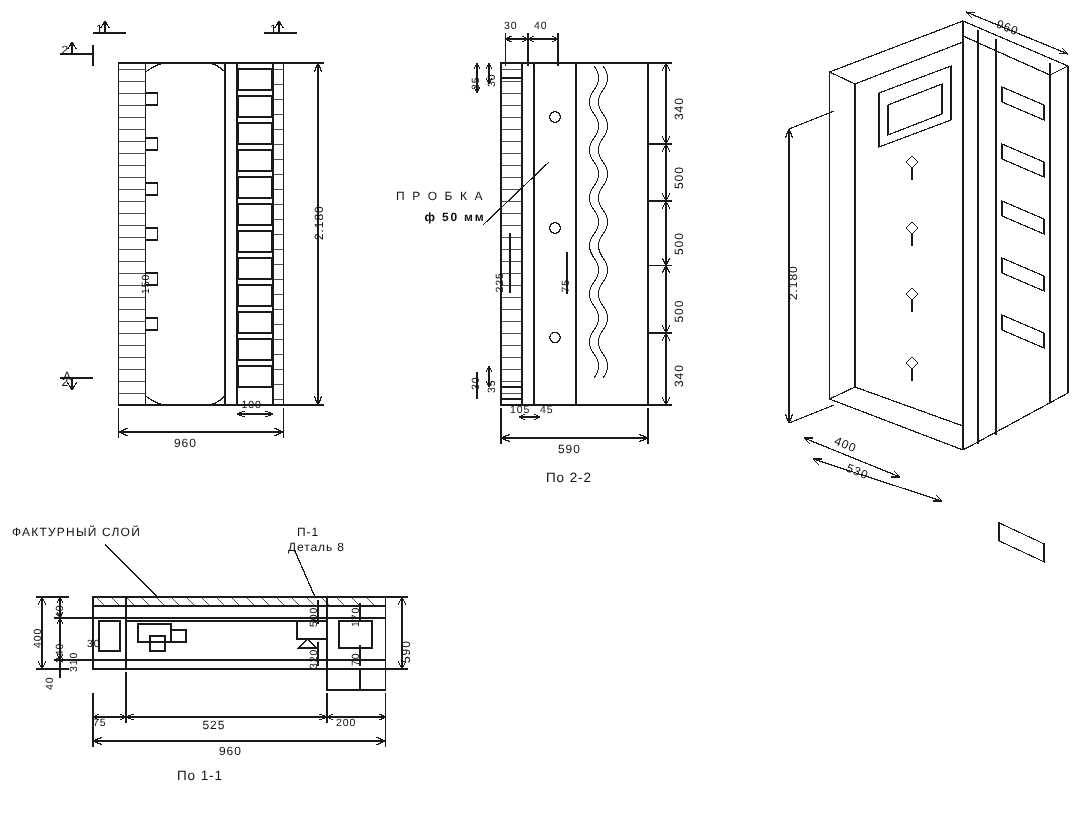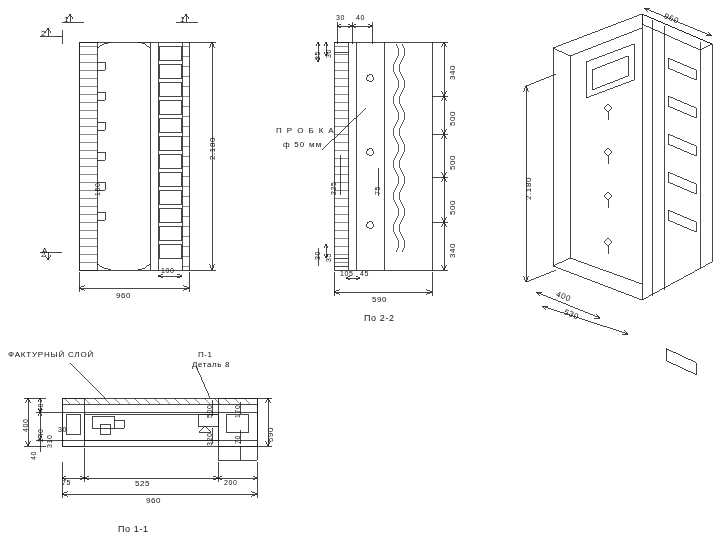--- a/index.html
+++ b/index.html
@@ -394,22 +394,22 @@
   <div class="lbl rot-b" style="left:448px;top:258px;">340</div>
   <div class="lbl sm rot-b" style="left:330px;top:195px;">225</div>
   <div class="lbl sm rot-b" style="left:374px;top:195px;">75</div>
   <div class="lbl sm rot-b" style="left:314px;top:260px;">30</div>
   <div class="lbl sm rot-b" style="left:325px;top:262px;">35</div>
   <div class="lbl sm" style="left:340px;top:270px;">105</div>
   <div class="lbl sm" style="left:360px;top:270px;">45</div>
   <div class="lbl" style="left:372px;top:295px;">590</div>
   <div class="lbl lg" style="left:364px;top:313px;">По 2-2</div>
 
-  <div class="lbl" style="left:276px;top:126px;letter-spacing:1.4px;">П Р О Б К А</div>
-  <div class="lbl" style="left:283px;top:140px;letter-spacing:1.2px;">ф 50 мм</div>
+  <div class="lbl" style="left:264px;top:126px;letter-spacing:1.4px;">П Р О Б К А</div>
+  <div class="lbl" style="left:283px;top:140px;letter-spacing:1.2px;font-weight:bold;">ф 50 мм</div>
 
   <div class="lbl" style="left:664px;top:14px;transform:rotate(22deg);">960</div>
   <div class="lbl rot-b" style="left:524px;top:200px;">2.180</div>
   <div class="lbl" style="left:556px;top:292px;transform:rotate(22deg);">400</div>
   <div class="lbl" style="left:564px;top:310px;transform:rotate(22deg);">530</div>
 
   <div class="lbl" style="left:8px;top:350px;letter-spacing:.8px;text-align:right;">ФАКТУРНЫЙ СЛОЙ</div>
   <div class="lbl" style="left:198px;top:350px;">П-1</div>
   <div class="lbl" style="left:192px;top:360px;">Деталь 8</div>
 
@@ -421,15 +421,15 @@
   <div class="lbl sm" style="left:58px;top:426px;">30</div>
   <div class="lbl sm" style="left:62px;top:479px;">75</div>
   <div class="lbl" style="left:135px;top:479px;">525</div>
   <div class="lbl sm" style="left:224px;top:479px;">200</div>
   <div class="lbl" style="left:146px;top:496px;">960</div>
   <div class="lbl sm rot-b" style="left:206px;top:418px;">500</div>
   <div class="lbl sm rot-b" style="left:234px;top:418px;">170</div>
   <div class="lbl sm rot-b" style="left:206px;top:446px;">320</div>
   <div class="lbl sm rot-b" style="left:234px;top:444px;">70</div>
   <div class="lbl rot-b" style="left:266px;top:442px;">590</div>
-  <div class="lbl lg" style="left:118px;top:524px;">По 1-1</div>
+  <div class="lbl lg" style="left:118px;top:512px;">По 1-1</div>
 
 </div>
 
 </body></html>

